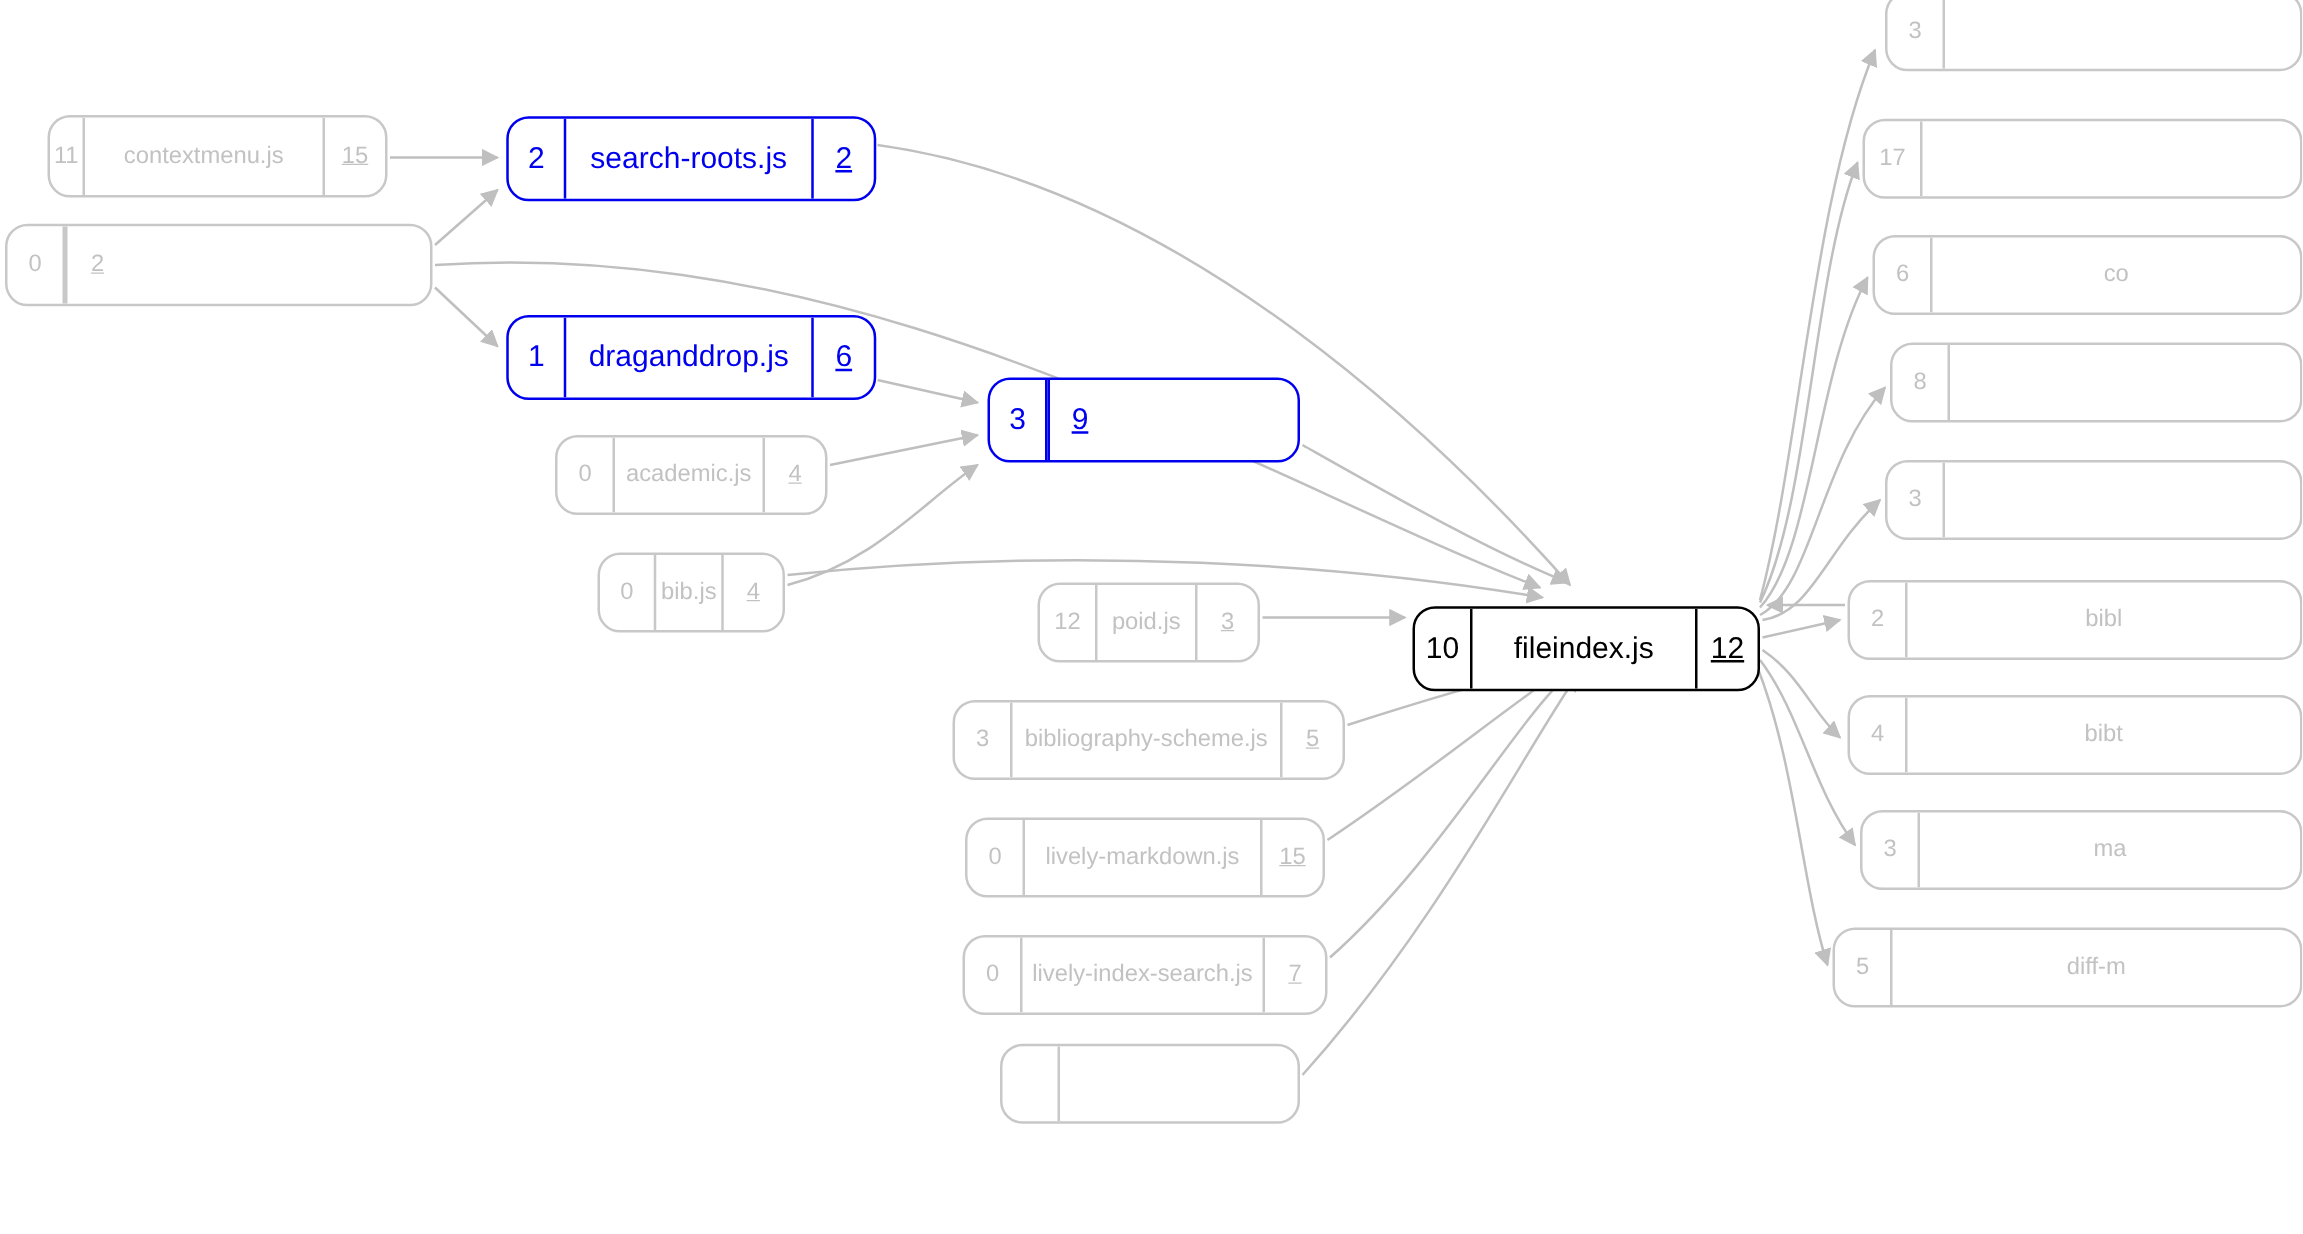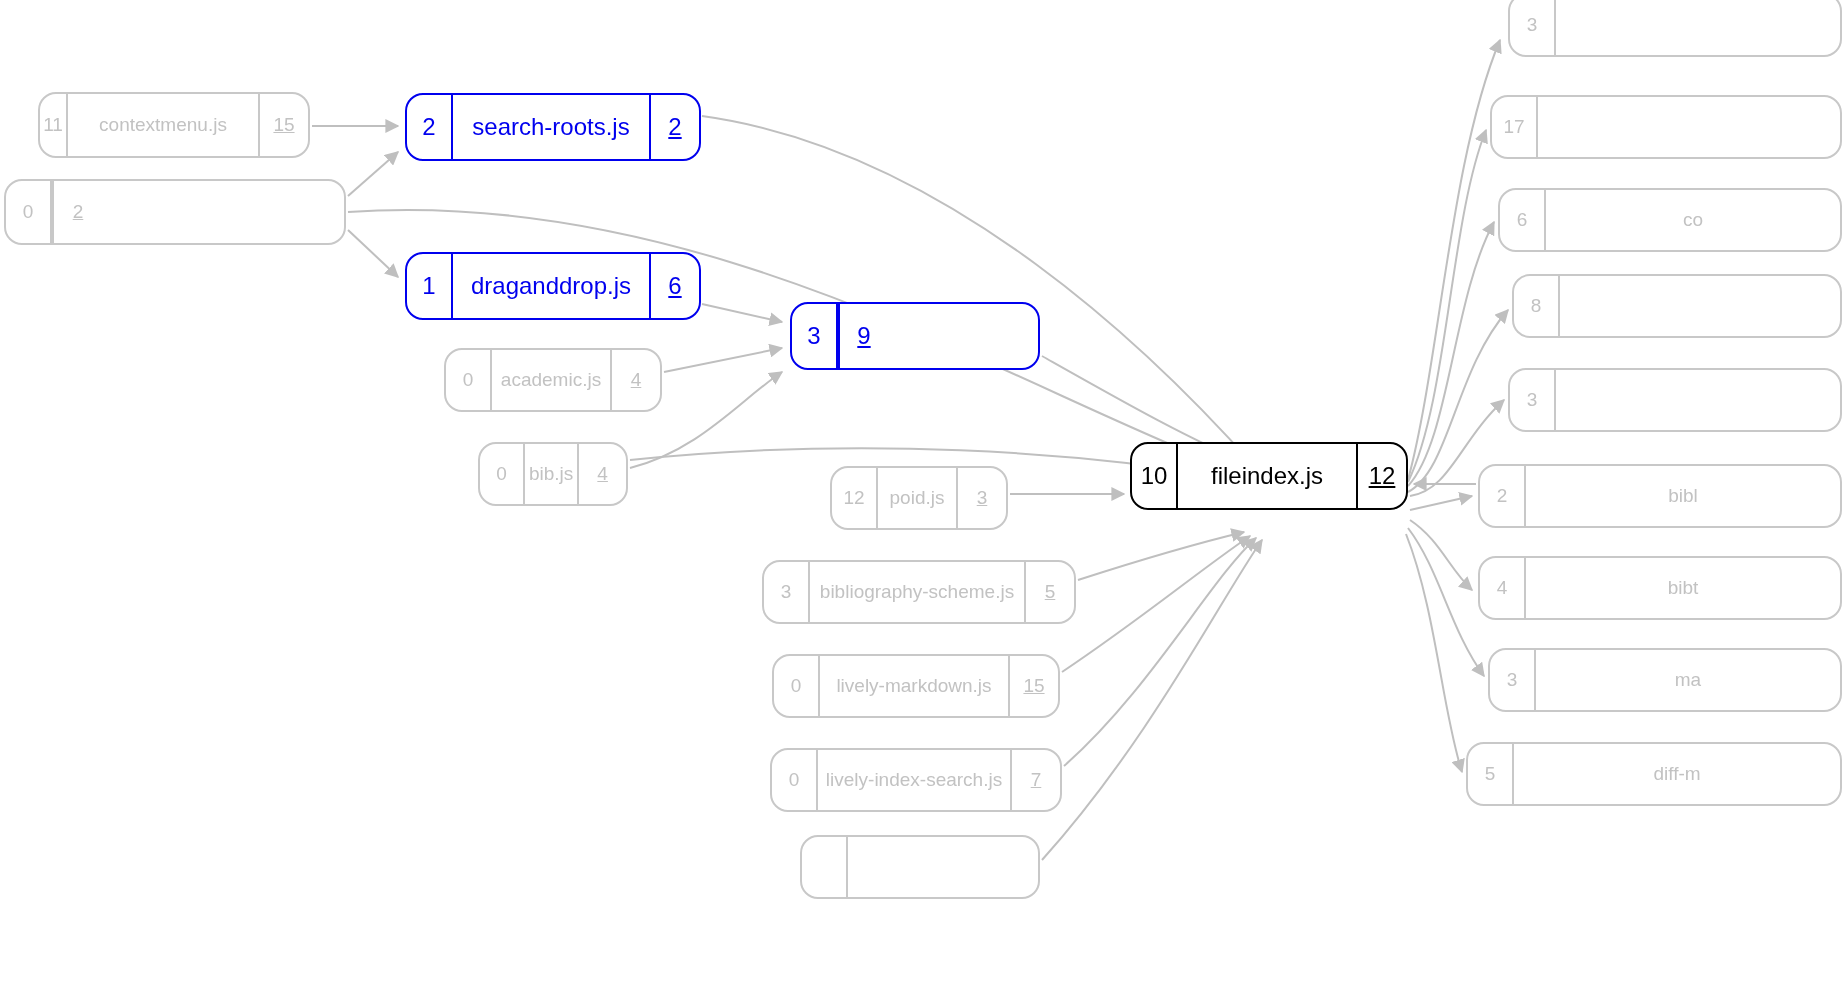--- a/index.html
+++ b/index.html
@@ -175,21 +175,21 @@
       <div class="node dim" style="left: 478px; top: 442px; width: 150px; height: 64px; font-size: 19px;">
         <div class="cell left" style="width: 46px;">0</div>
         <div class="cell label">bib.js</div>
         <div class="cell right" style="width: 50px;">4</div>
       </div>
       <div class="node dim" style="left: 830px; top: 466px; width: 178px; height: 64px; font-size: 19px;">
         <div class="cell left" style="width: 46px;">12</div>
         <div class="cell label">poid.js</div>
         <div class="cell right" style="width: 50px;">3</div>
       </div>
-      <div class="node focus" style="left: 1130px; top: 442px; width: 278px; height: 68px; font-size: 24px;">
+      <div class="node focus" style="left: 1130px; top: 485px; width: 278px; height: 68px; font-size: 24px;">
         <div class="cell left" style="width: 46px;">10</div>
         <div class="cell label">fileindex.js</div>
         <div class="cell right" style="width: 50px;">12</div>
       </div>
       <div class="node dim" style="left: 762px; top: 560px; width: 314px; height: 64px; font-size: 19px;">
         <div class="cell left" style="width: 46px;">3</div>
         <div class="cell label">bibliography-scheme.js</div>
         <div class="cell right" style="width: 50px;">5</div>
       </div>
       <div class="node dim" style="left: 772px; top: 654px; width: 288px; height: 64px; font-size: 19px;">

